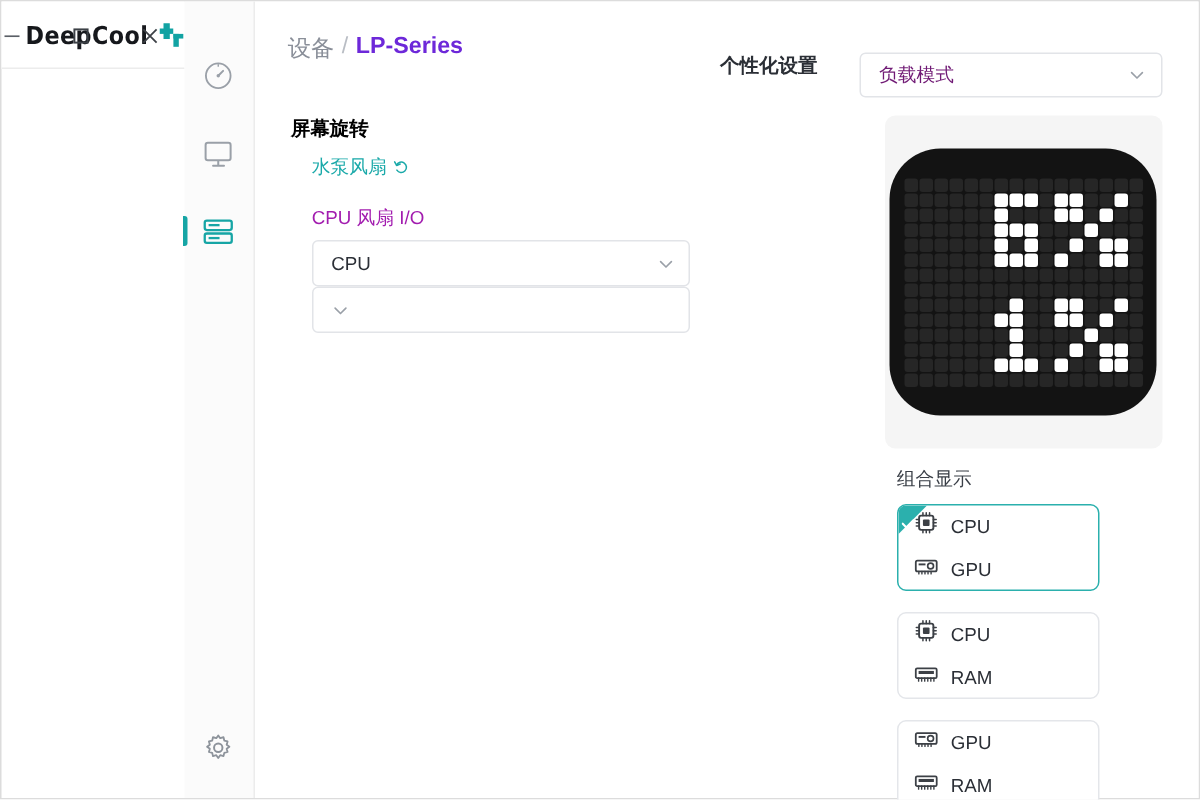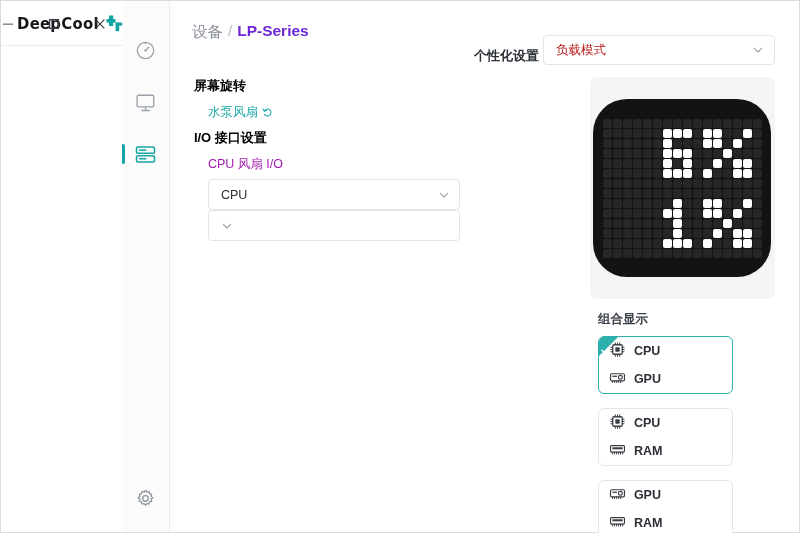--- a/index.html
+++ b/index.html
@@ -89,44 +89,44 @@
   }
   .breadcrumb {
     font-size: 15.5px; display: flex; align-items: flex-start; gap: 5px;
     white-space: nowrap;
   }
   .bc-root { color: #8a8f99; font-weight: 400; }
   .bc-sep { color: #b9bdc4; font-weight: 400; }
   .bc-cur { color: #6d28d9; font-weight: 700; }
 
   .head-right {
-    margin-left: auto; display: flex; align-items: flex-end; gap: 4px; margin-top: 36px;
+    margin-left: auto; display: flex; align-items: flex-start; gap: 28px; margin-top: 36px;
   }
   .head-label { font-size: 13px; color: #2b2f36; font-weight: 600; white-space: nowrap; }
   .head-select {
-    width: 232px; height: 30px;
+    width: 202px; height: 30px;
     border: 1px solid #e2e4e8; border-radius: 4px;
     background: #fff;
     display: flex; align-items: center;
     padding: 0 10px 0 12px;
-    font-size: 12.5px; color: #b91c1c;
+    font-size: 12.5px; color: #701a75;
     cursor: default;
   }
   .head-select .val { flex: 1 1 auto; }
 
   
   .panes { flex: 1 1 auto; display: flex; min-height: 0; }
   .pane-left {
     width: 420px; flex: 0 0 420px;
     padding: 14px 24px 0 24px;
   }
   .pane-right {
     flex: 1 1 auto; min-width: 0;
     padding: 14px 24px 0 0;
-    display: flex; flex-direction: column; font-weight: bold;
+    display: flex; flex-direction: column;
   }
 
   .sec-title {
     font-size: 13px; font-weight: 700; color: #000000;
     margin: 0 0 7px 0;
   }
   .rotate-link {
     display: inline-flex; align-items: center; gap: 4px;
     font-size: 12.5px; color: #1aa9a9; cursor: default;
     margin: 0 0 8px 14px;
@@ -306,21 +306,20 @@
           <h3 class="sec-title">屏幕旋转</h3>
 
           <div class="rotate-link">
             <span>水泵风扇</span>
             <svg width="11" height="11" viewBox="0 0 14 14">
               <path d="M3 5.2 A4.4 4.4 0 1 1 3.3 9.4" fill="none" stroke="#1aa9a9" stroke-width="1.3" stroke-linecap="round"></path>
               <path d="M1.4 2.4 L3.1 5.5 L6.1 4.2" fill="none" stroke="#1aa9a9" stroke-width="1.3" stroke-linecap="round" stroke-linejoin="round"></path>
             </svg>
           </div>
 
-          <h3 class="sec-title">I/O 接口设置</h3>
 
           <div class="field-label">CPU 风扇 I/O</div>
           <div class="select-box">
             <span class="val">CPU</span>
             <svg width="12" height="12" viewBox="0 0 12 12">
               <path d="M2.4 4.4 L6 8 L9.6 4.4" fill="none" stroke="#9aa0a8" stroke-width="1.1" stroke-linecap="round" stroke-linejoin="round"></path>
             </svg>
           </div>
 
           <div class="select-box">

